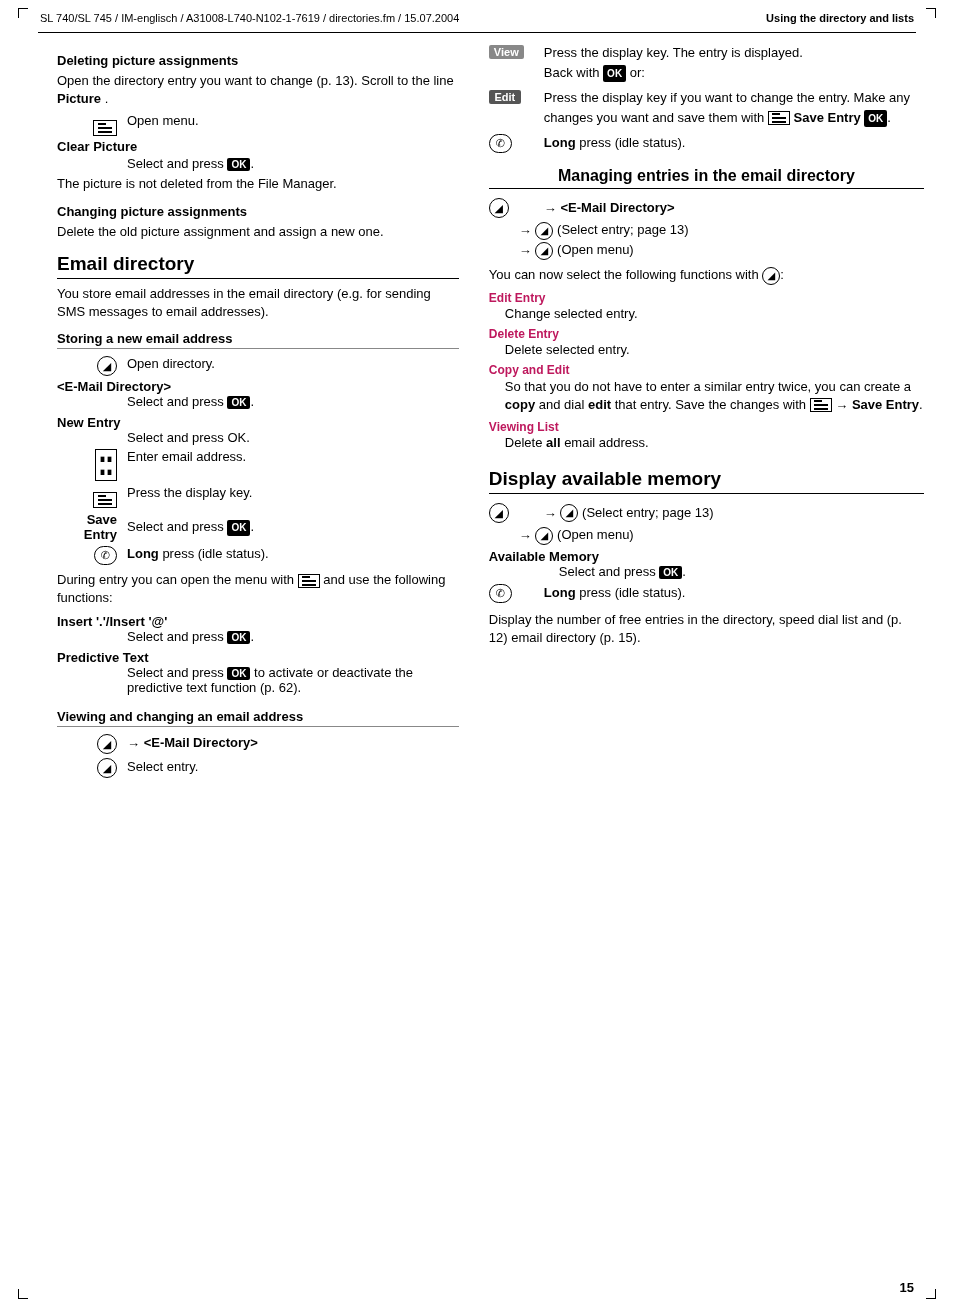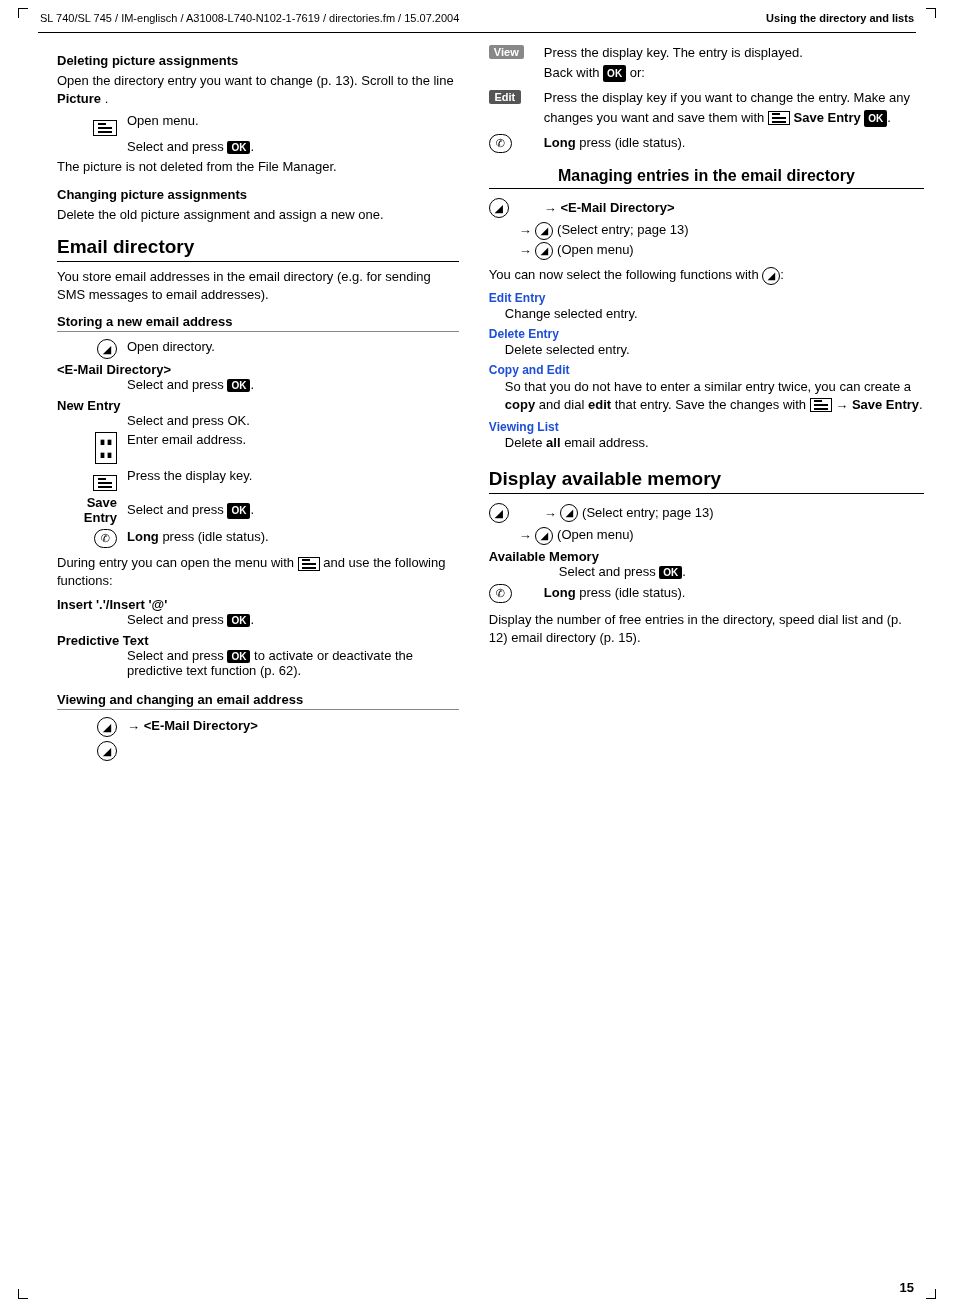--- a/index.html
+++ b/index.html
@@ -196,21 +196,21 @@
     }
 
     .managing-section {
       margin-top: 6px;
       text-align: center;
     }
 
     .entry-label {
       font-weight: bold;
       font-size: 12px;
-      color: #1d4ed8;
+      color: #be185d;
       margin-top: 6px;
       margin-bottom: 1px;
     }
 
   </style>
 </head>
 <body>
 
 <div class="page">
 
@@ -241,20 +241,21 @@
             <span style="display:flex;flex-direction:column;gap:2px;">
               <span style="display:block;width:8px;height:2px;background:#000;"></span>
               <span style="display:block;width:14px;height:2px;background:#000;"></span>
               <span style="display:block;width:14px;height:2px;background:#000;"></span>
             </span>
           </span>
         </div>
         <div class="text-col">Open menu.</div>
       </div>
 
+      <div class="bold-label">Clear Picture</div>
       <div class="indent" style="margin-top:2px;">
         <span>Select and press</span>
         <span class="ok-badge">OK</span><span>.</span>
       </div>
       <p style="margin-top:4px;">The picture is not deleted from the File Manager.</p>
 
       <div class="section-heading" style="margin-top:10px;">Changing picture assignments</div>
       <p>Delete the old picture assignment and assign a new one.</p>
 
       <div class="major-heading">Email directory</div>
@@ -356,20 +357,21 @@
         <div class="text-col">
           <span class="arrow">→</span>
           <strong>&lt;E-Mail Directory&gt;</strong>
         </div>
       </div>
 
       <div class="icon-row" style="margin-top:3px;align-items:center;">
         <div class="icon-col">
           <span style="display:inline-block;width:20px;height:20px;border:1.5px solid #000;border-radius:50%;text-align:center;line-height:18px;font-size:11px;">◢</span>
         </div>
+        <div class="text-col">Select entry.</div>
       </div>
 
     </div>
 
     <div class="right-col">
 
       <div class="right-col-row" style="margin-top:0px;">
         <div class="right-icon-col">
           <span class="view-badge">View</span>
         </div>

